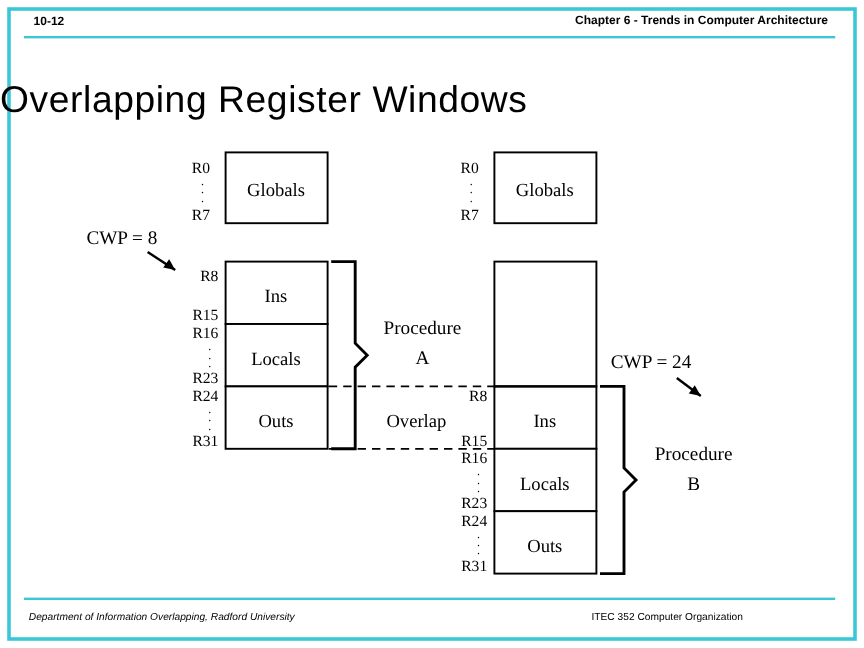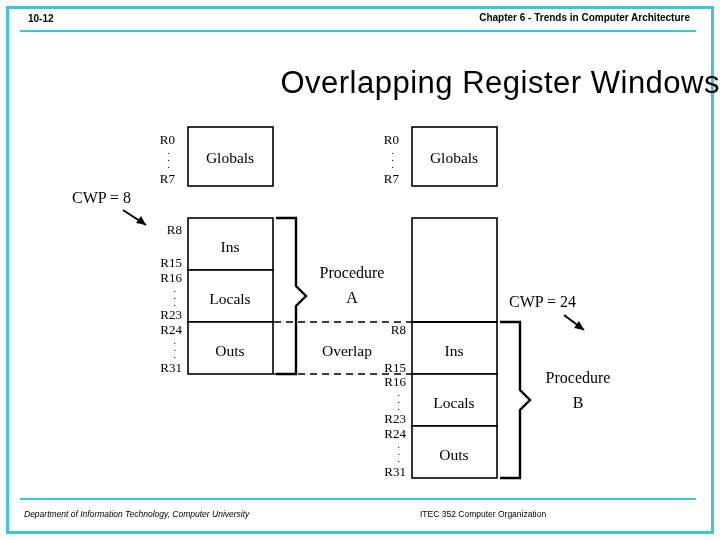--- a/index.html
+++ b/index.html
@@ -65,21 +65,21 @@
     top: 30px;
     width: 676px;
     height: 2px;
     background: #3cc7d6;
   }
   .title {
     position: absolute;
     left: 0;
     top: 44px;
     width: 720px;
-    text-align: right;
+    text-align: left;
     font-size: 31px;
     font-weight: normal;
     color: #000000;
     letter-spacing: 0.5px;
   }
   .footer-rule {
     position: absolute;
     left: 20px;
     top: 498px;
     width: 676px;
@@ -92,21 +92,21 @@
     top: 509px;
     font-size: 8.5px;
     font-style: italic;
     color: #000000;
   }
   .footer-right {
     position: absolute;
     left: 420px;
     top: 509px;
     width: 272px;
-    text-align: left;
+    text-align: center;
     font-size: 8.5px;
     color: #000000;
   }
   .figure {
     position: absolute;
     left: 0;
     top: 100px;
     width: 720px;
     height: 395px;
   }
@@ -209,16 +209,16 @@
 
       <path d="M 500 222 L 520 222 L 520 290 L 530 300 L 520 310 L 520 378 L 500 378" fill="none" stroke="#000000" stroke-width="2.4" stroke-linejoin="miter"></path>
 
       <text x="578" y="283" font-size="16" text-anchor="middle">Procedure</text>
       <text x="578" y="308" font-size="16" text-anchor="middle">B</text>
 
     </svg>
   </div>
 
   <div class="footer-rule"></div>
-  <div class="footer-left">Department of Information Technology, Computer University</div>
+  <div class="footer-left">Department of Information Overlapping, Radford University</div>
   <div class="footer-right">ITEC 352 Computer Organization</div>
 
 </div>
 
 </body></html>

